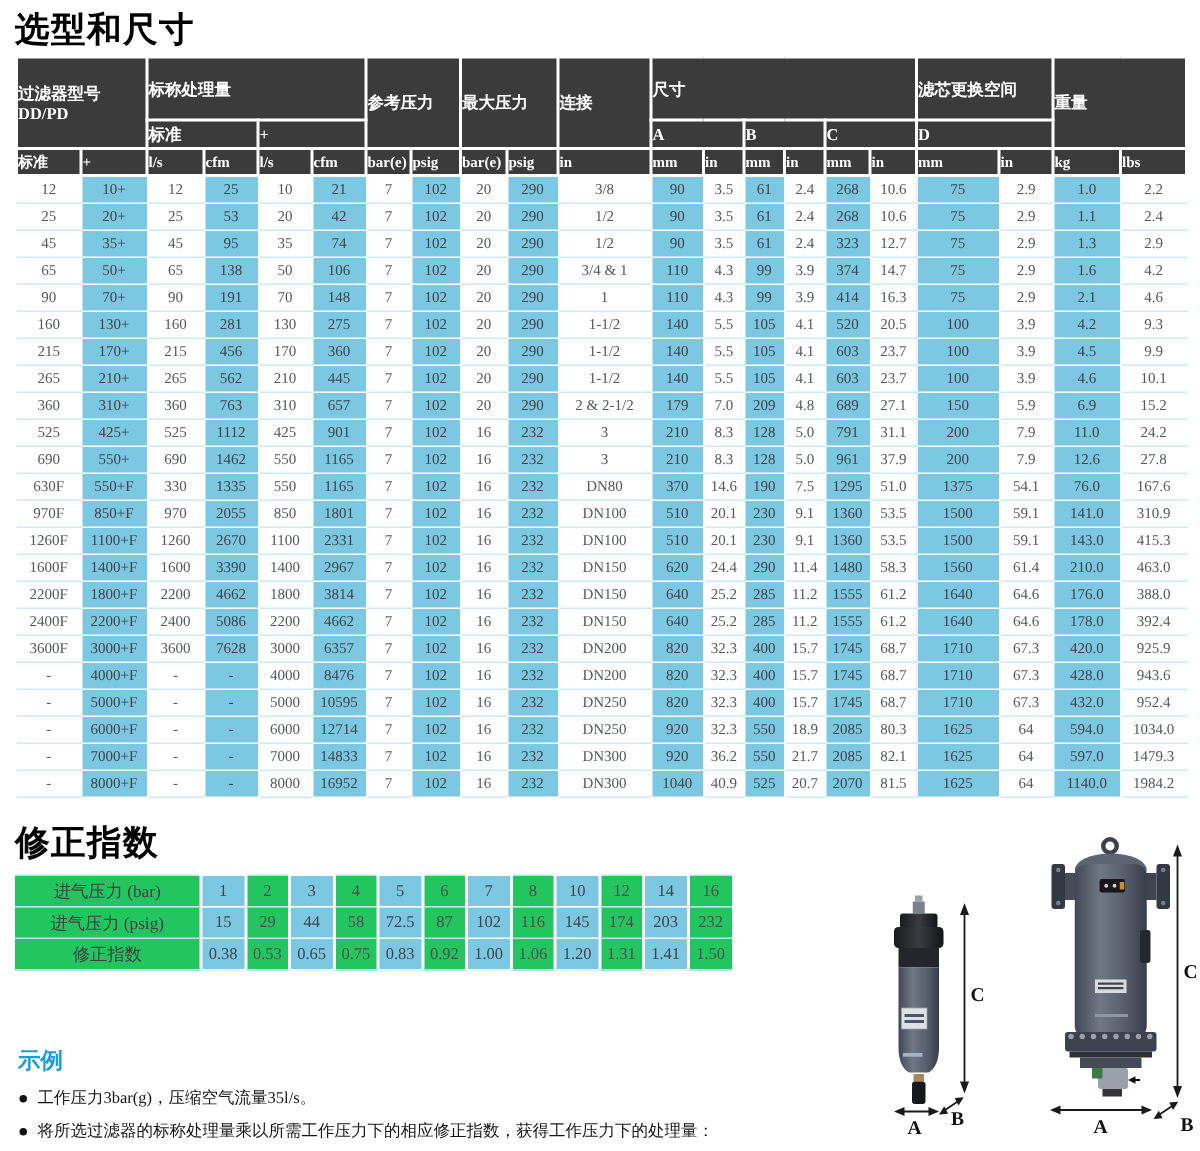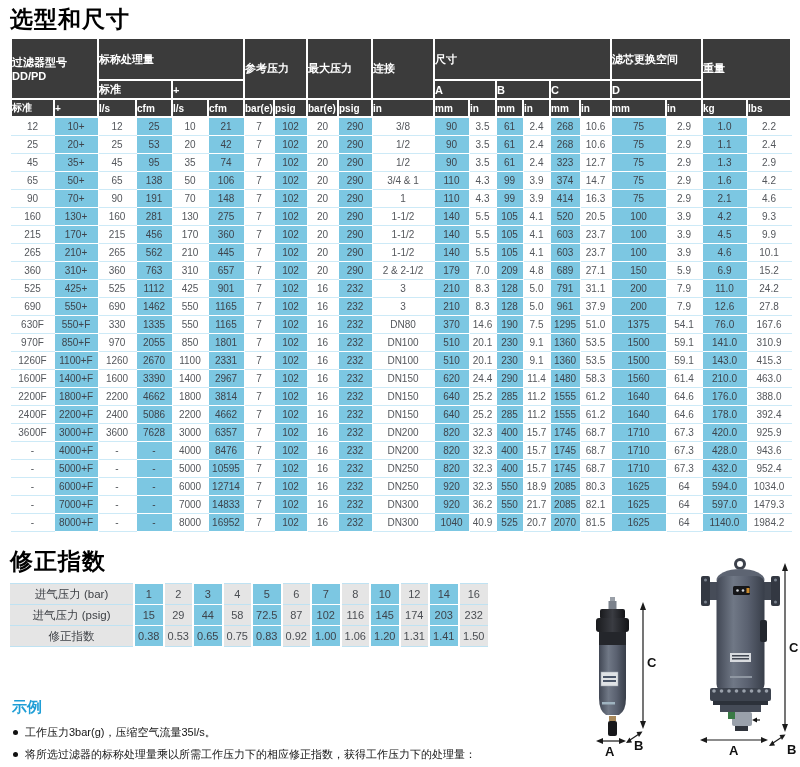--- a/index.html
+++ b/index.html
@@ -1,18 +1,18 @@
 <!DOCTYPE html>
 <html style="--hl: #7cc7e2; --head: #3b3b3b; --accent: #1f9ed6;"><head>
 <meta charset="utf-8">
 <style>
   html,body { margin:0; padding:0; background:#fff; }
   .page {
     position:relative; width:800px; height:767px; background:#fff; overflow:hidden;
-    font-family:Liberation Sans, sans-serif;
+    font-family:Liberation Serif, serif;
   }
   .big-title { position:absolute; left:10px; margin:0; font-size:23px; font-weight:bold; color:#000; letter-spacing:1px; }
   #title1 { top:4px; }
   #title2 { top:546px; }
 
   
   .main-table { position:absolute; left:10px; top:37px; width:780px; border-collapse:collapse; table-layout:fixed; }
   .main-table thead th {
     background:var(--head,#3b3b3b); color:#fff; border:2px solid #fff;
     font-weight:bold; text-align:left; vertical-align:middle; padding:0;
@@ -25,21 +25,21 @@
     height:17px; padding:0; text-align:center; vertical-align:middle;
     font-size:10px; color:#54575c; background:#fff;
     border-left:1px solid #fff; border-right:1px solid #fff; border-bottom:1px solid #cdeaf7;
   }
   .main-table tbody td.hl { background:var(--hl,#7cc7e2); border-bottom-color:#fff; color:#3e444c; }
 
   
   .corr-table { position:absolute; left:10px; top:583px; width:478px; border-collapse:collapse; table-layout:fixed; }
   .corr-table td {
     height:20px; padding:0; text-align:center; vertical-align:middle;
-    font-size:11px; color:#4b4e53; background:#e5e5e5;
+    font-size:11px; color:#4b4e53; background:#22c55e;
     border-top:1px solid #bfe2f2; border-bottom:1px solid #bfe2f2;
   }
   .corr-table td.lab { font-size:11.5px; color:#3c3f44; }
   .corr-table td.hl {
     background:var(--hl,#7cc7e2);
     border-top-color:#fff; border-bottom-color:#fff;
     border-left:2px solid #fff; border-right:2px solid #fff; color:#3e444c;
   }
 
   

